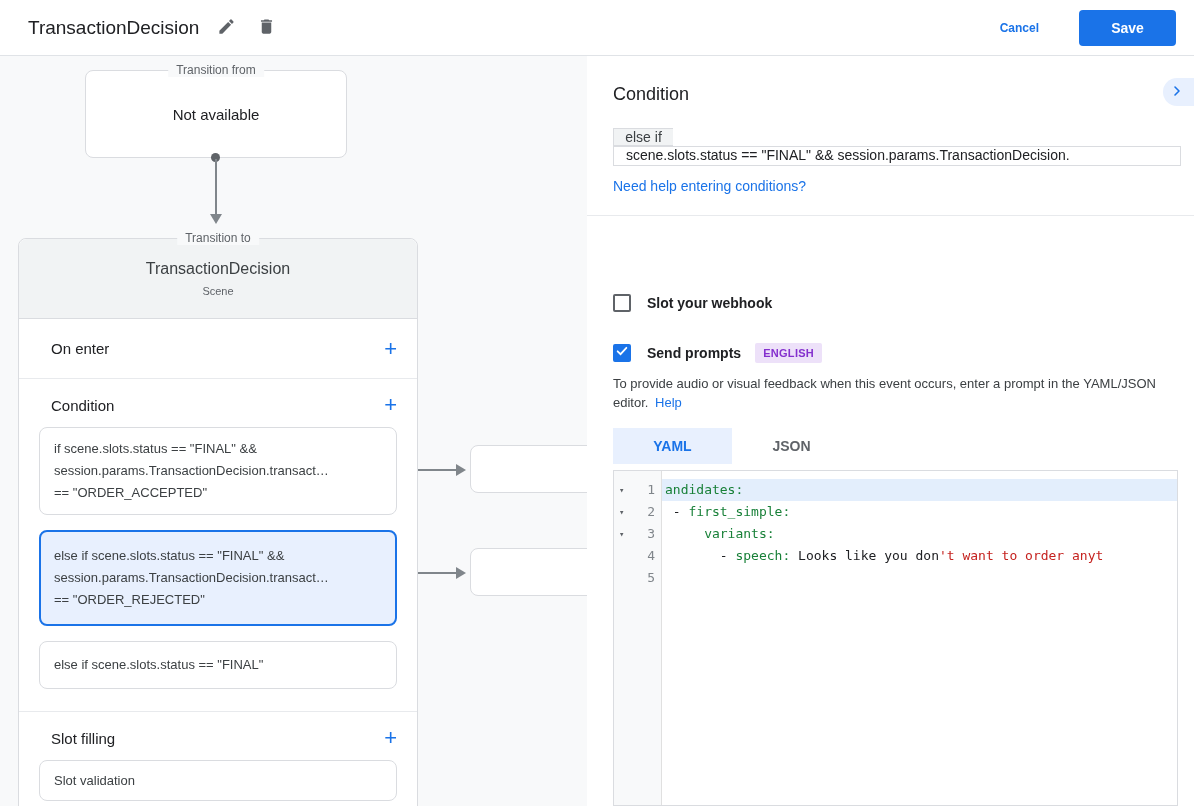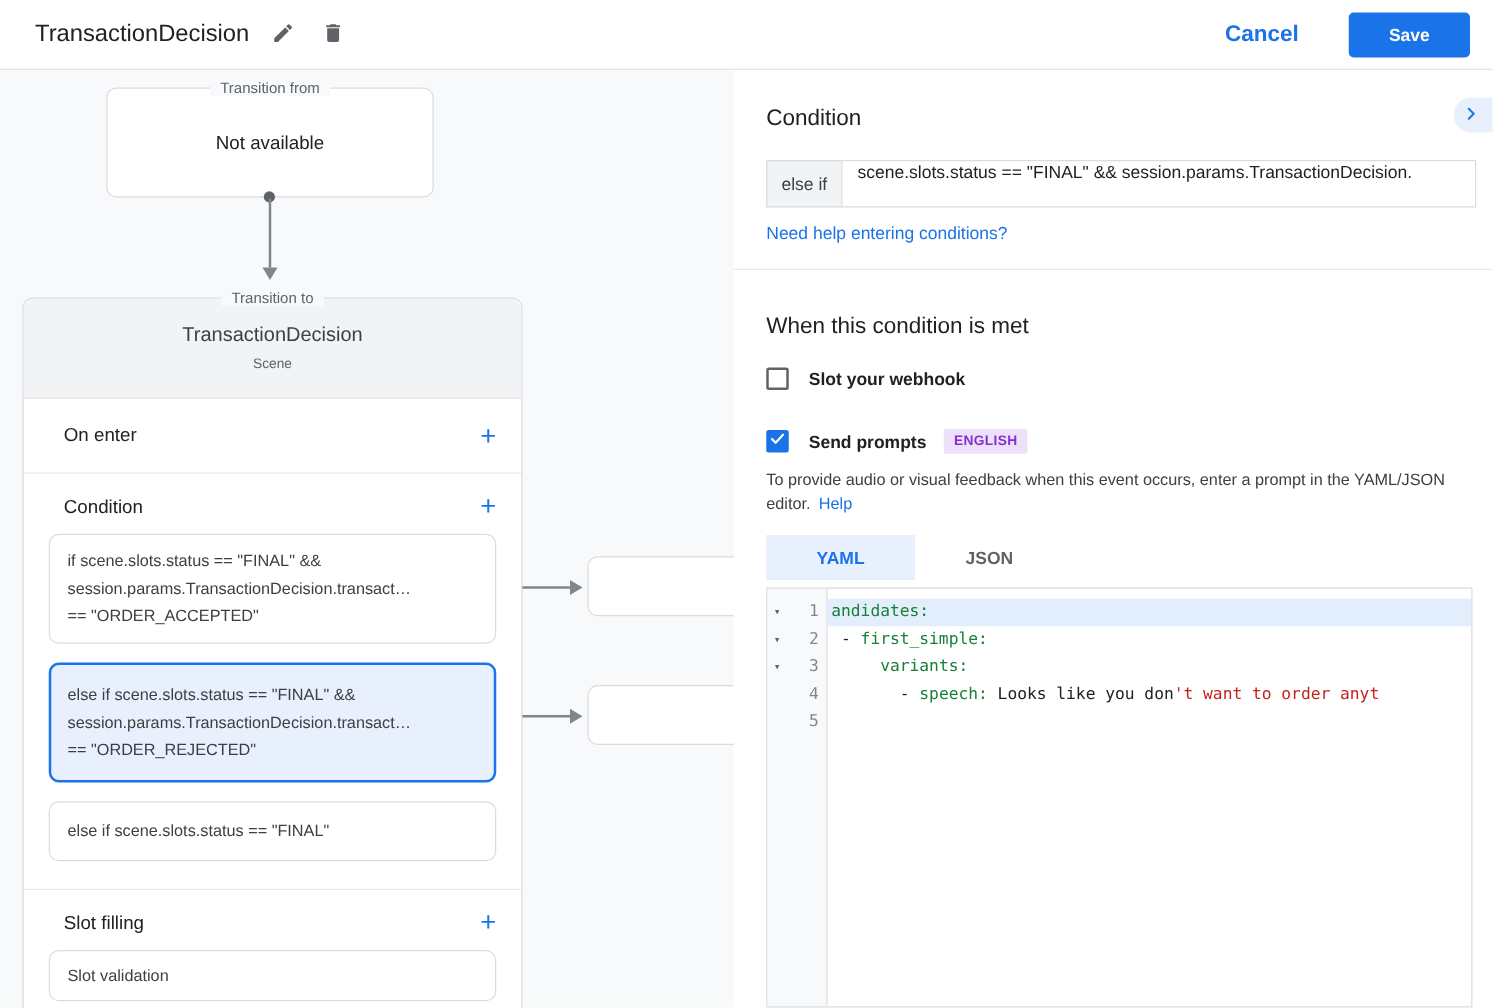--- a/index.html
+++ b/index.html
@@ -7,21 +7,21 @@
     font-family:"Liberation Sans", sans-serif; color:#202124; }
 
   
   .topbar { position:absolute; left:0; top:0; width:1194px; height:56px; background:#fff;
     border-bottom:1px solid #e0e3e7; display:flex; align-items:center; z-index:20; }
   .topbar-title { font-size:19px; color:#202124; margin-left:28px; }
   .icon-btn { width:34px; height:34px; display:flex; align-items:center; justify-content:center;
     border:none; background:transparent; cursor:pointer; color:#5f6368; }
   .icon-btn svg { width:19px; height:19px; fill:#5f6368; }
   .topbar-spacer { flex:1; }
-  .cancel-btn { color:#1a73e8; font-size:18px; font-weight:700; background:none; border:none;
+  .cancel-btn { color:#1a73e8; font-size:12px; font-weight:700; background:none; border:none;
     padding:8px 16px; margin-right:24px; cursor:pointer; }
   .save-btn { background:#1a73e8; color:#fff; font-size:14px; font-weight:700; border:none;
     border-radius:4px; width:97px; height:36px; margin-right:18px; cursor:pointer; }
 
   
   .diagram { position:absolute; left:0; top:56px; width:1194px; height:750px; background:#f8f9fa; }
 
   .from-box { position:absolute; left:85px; top:14px; width:262px; height:88px; background:#fff;
     border:1px solid #dadce0; border-radius:8px; }
   .box-legend { position:absolute; top:-8px; left:50%; transform:translateX(-50%);
@@ -62,21 +62,21 @@
   .slot-card { border:1px solid #dadce0; border-radius:8px; background:#fff;
     padding:12px 14px; margin-bottom:6px; font-size:13px; color:#3c4043; }
 
   
   .panel { position:absolute; left:587px; top:56px; width:607px; height:750px; background:#fff; z-index:5; }
   .chevron-btn { position:absolute; top:22px; right:0; width:31px; height:28px; background:#e8f0fe;
     border:none; border-radius:14px 0 0 14px; cursor:pointer; display:flex; align-items:center;
     justify-content:center; padding-right:4px; }
   .chevron-btn svg { width:16px; height:16px; stroke:#1a73e8; fill:none; stroke-width:2.4; }
   .panel-h { position:absolute; left:26px; font-size:18px; color:#202124; }
-  .cond-group { position:absolute; left:26px; top:72px; width:568px; height:38px; display:flex; }
+  .cond-group { position:absolute; left:26px; top:72px; width:568px; height:38px; display:flex;flex-direction:column; }
   .cond-prefix { background:#f1f3f4; border:1px solid #dadce0; border-right:none; width:60px;
     display:flex; align-items:center; justify-content:center; font-size:14px; color:#3c4043; }
   .cond-input { flex:1; border:1px solid #dadce0; background:#fff; font-size:14px; color:#202124;
     padding:0 2px 0 12px; font-family:"Liberation Sans", sans-serif; white-space:nowrap; overflow:hidden; outline:none; }
   .link { color:#1a73e8; font-size:13px; text-decoration:none; cursor:pointer; }
   .help-link { position:absolute; left:26px; top:122px; font-size:14px; }
   .panel-divider { position:absolute; left:0; top:159px; width:607px; height:1px; background:#e8eaed; }
 
   .check-row { position:absolute; left:26px; display:flex; align-items:center; }
   .checkbox { width:18px; height:18px; border:2px solid #5f6368; border-radius:2px; background:#fff;
@@ -216,21 +216,20 @@
 
   <div class="cond-group">
     <div class="cond-prefix">else if</div>
     <div class="cond-input">scene.slots.status == "FINAL" &amp;&amp; session.params.TransactionDecision.</div>
   </div>
 
   <a class="link help-link">Need help entering conditions?</a>
 
   <div class="panel-divider"></div>
 
-  <div class="panel-h" style="top:194px;">When this condition is met</div>
 
   <div class="check-row" style="top:238px;">
     <div class="checkbox"></div>
     <span class="check-label">Slot your webhook</span>
   </div>
 
   <div class="check-row" style="top:287px;">
     <div class="checkbox checked">
       <span>
         <svg viewBox="0 0 24 24">

